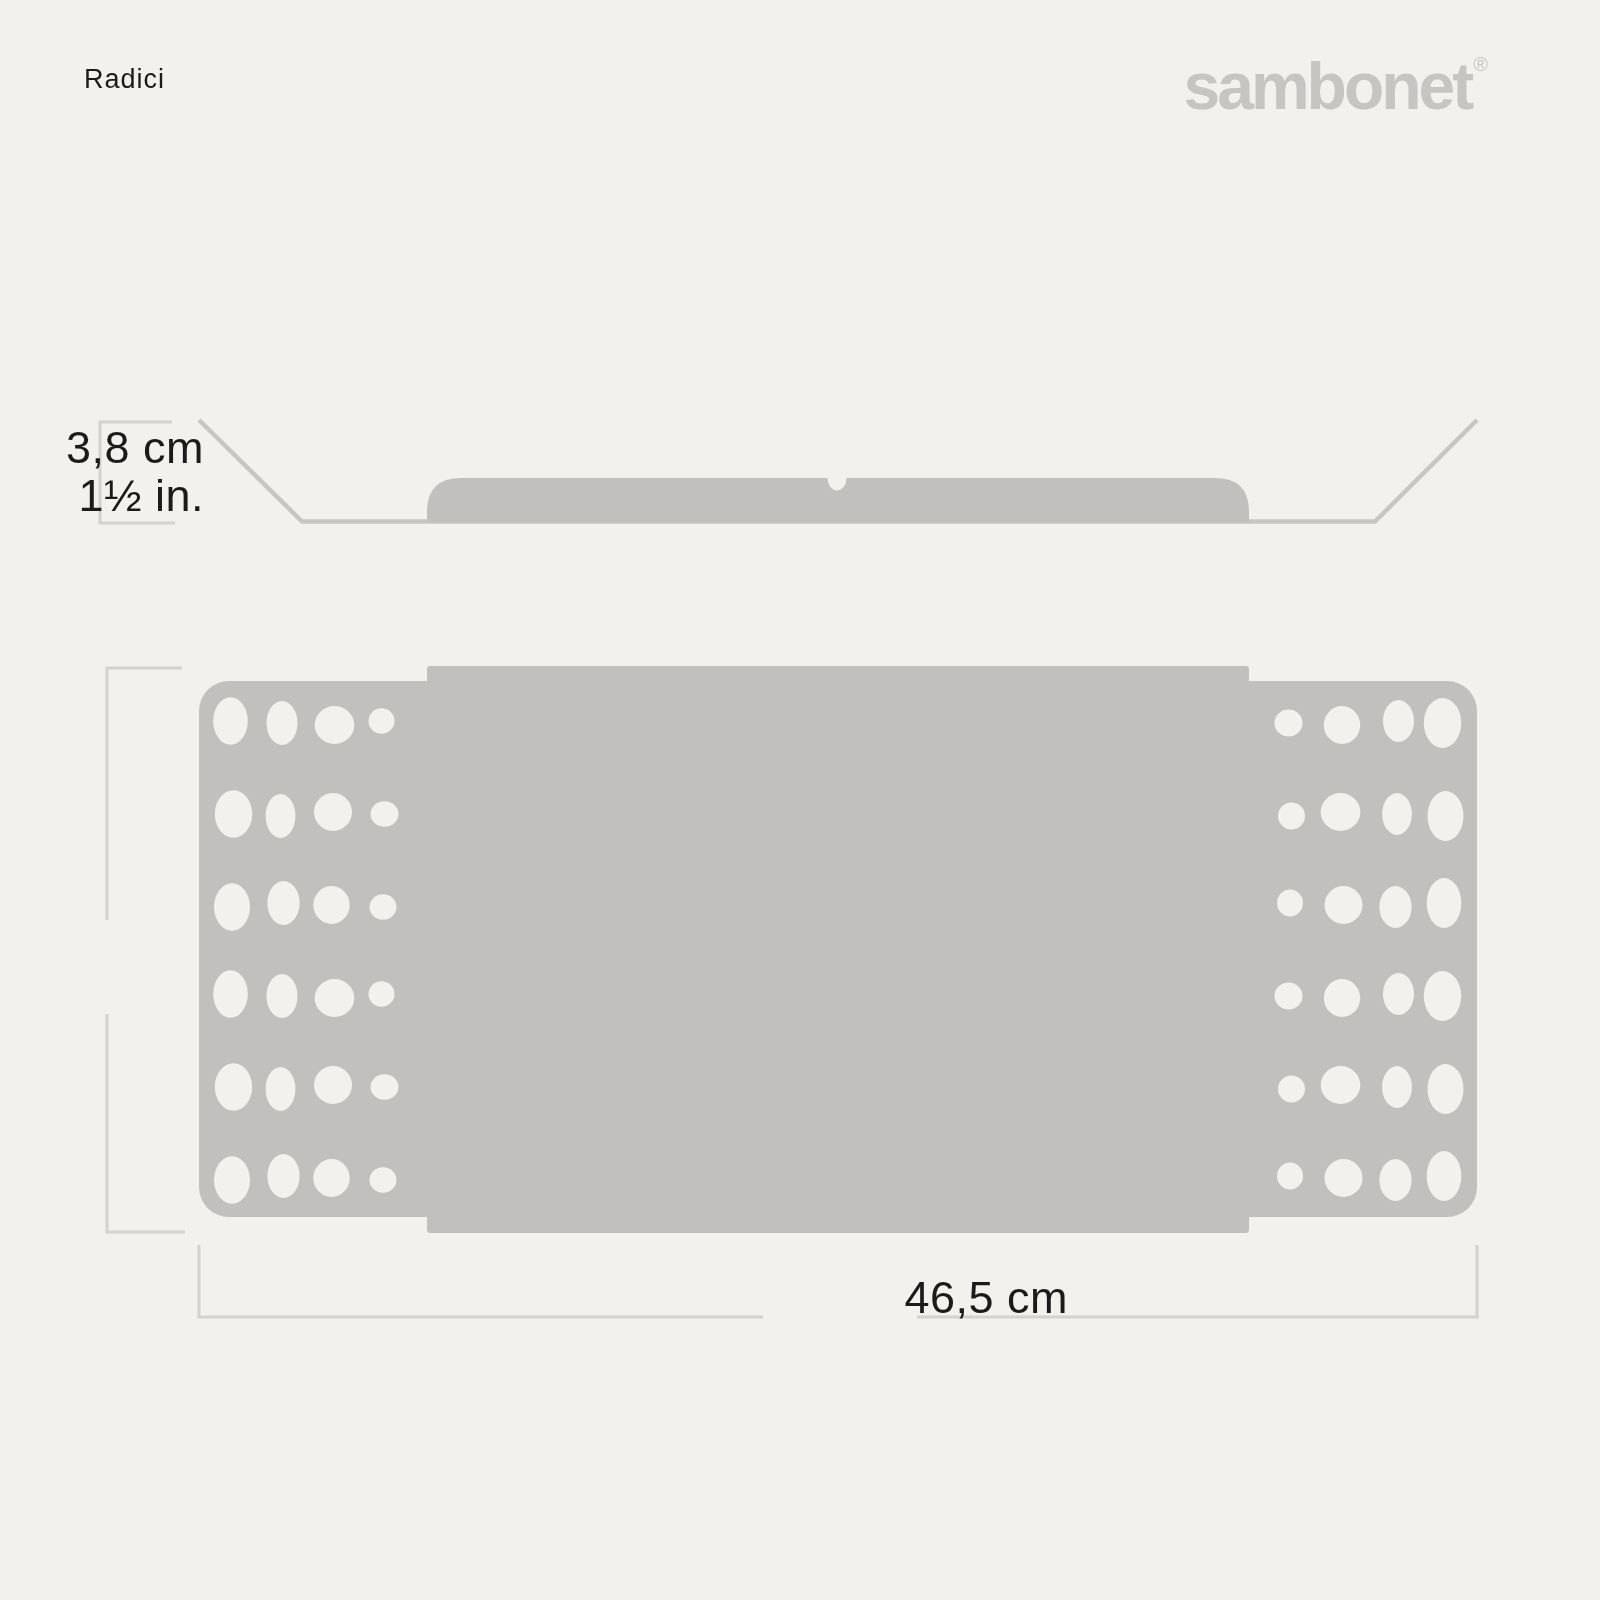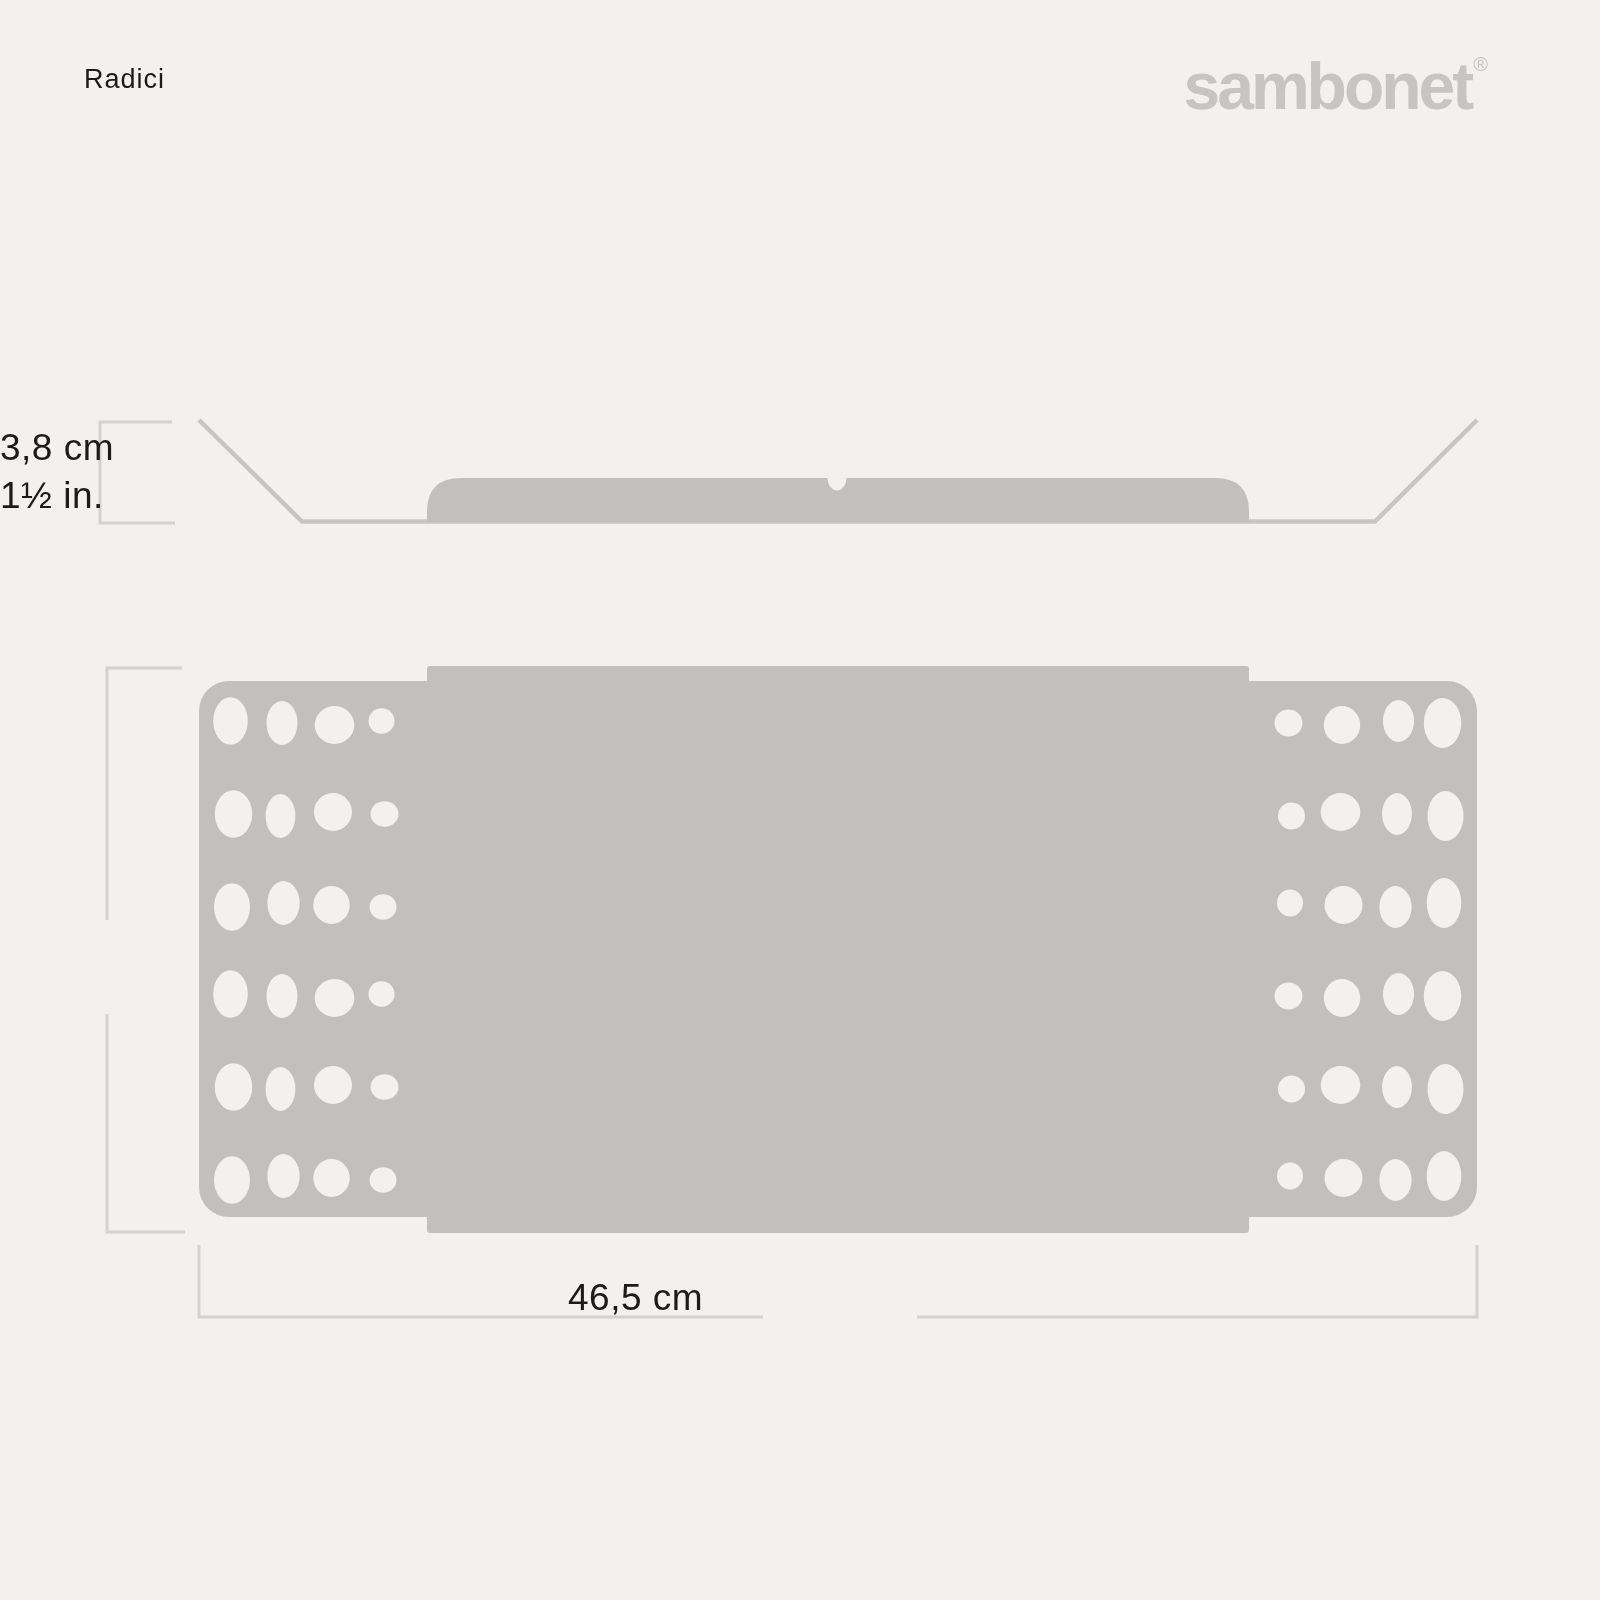--- a/index.html
+++ b/index.html
@@ -26,23 +26,24 @@
   .brand-logo .reg{
     font-size:20px; font-weight:400; letter-spacing:0;
     vertical-align:38px; margin-left:2px;
   }
   svg.diagram{position:absolute; left:0; top:0;}
   .outline-stroke{fill:none; stroke:var(--outline); stroke-width:4.5; stroke-linejoin:round;}
   .shape-fill{fill:var(--shape); stroke:none;}
   .dim-stroke{fill:none; stroke:var(--dimline); stroke-width:3;}
   .hole{fill:var(--bg); stroke:none;}
   .dim-label{
-    position:absolute; text-align:left; color:var(--text);
-    font-size:37px; line-height:48px; letter-spacing:0.5px;
+    position:absolute; text-align:right; color:var(--text);
+    font-size:45px; line-height:48px; letter-spacing:0.5px;
     white-space:nowrap;
+    padding-left:17px;
   }
   .dim-label-height{left:0; top:424px; width:204px;}
   .dim-label-depth{left:0; top:917px; width:226px;}
   .dim-label-width{left:568px; top:1274px; width:500px;}
 </style>
 </head>
 <body>
 
 <div class="page-title">Radici</div>
 

